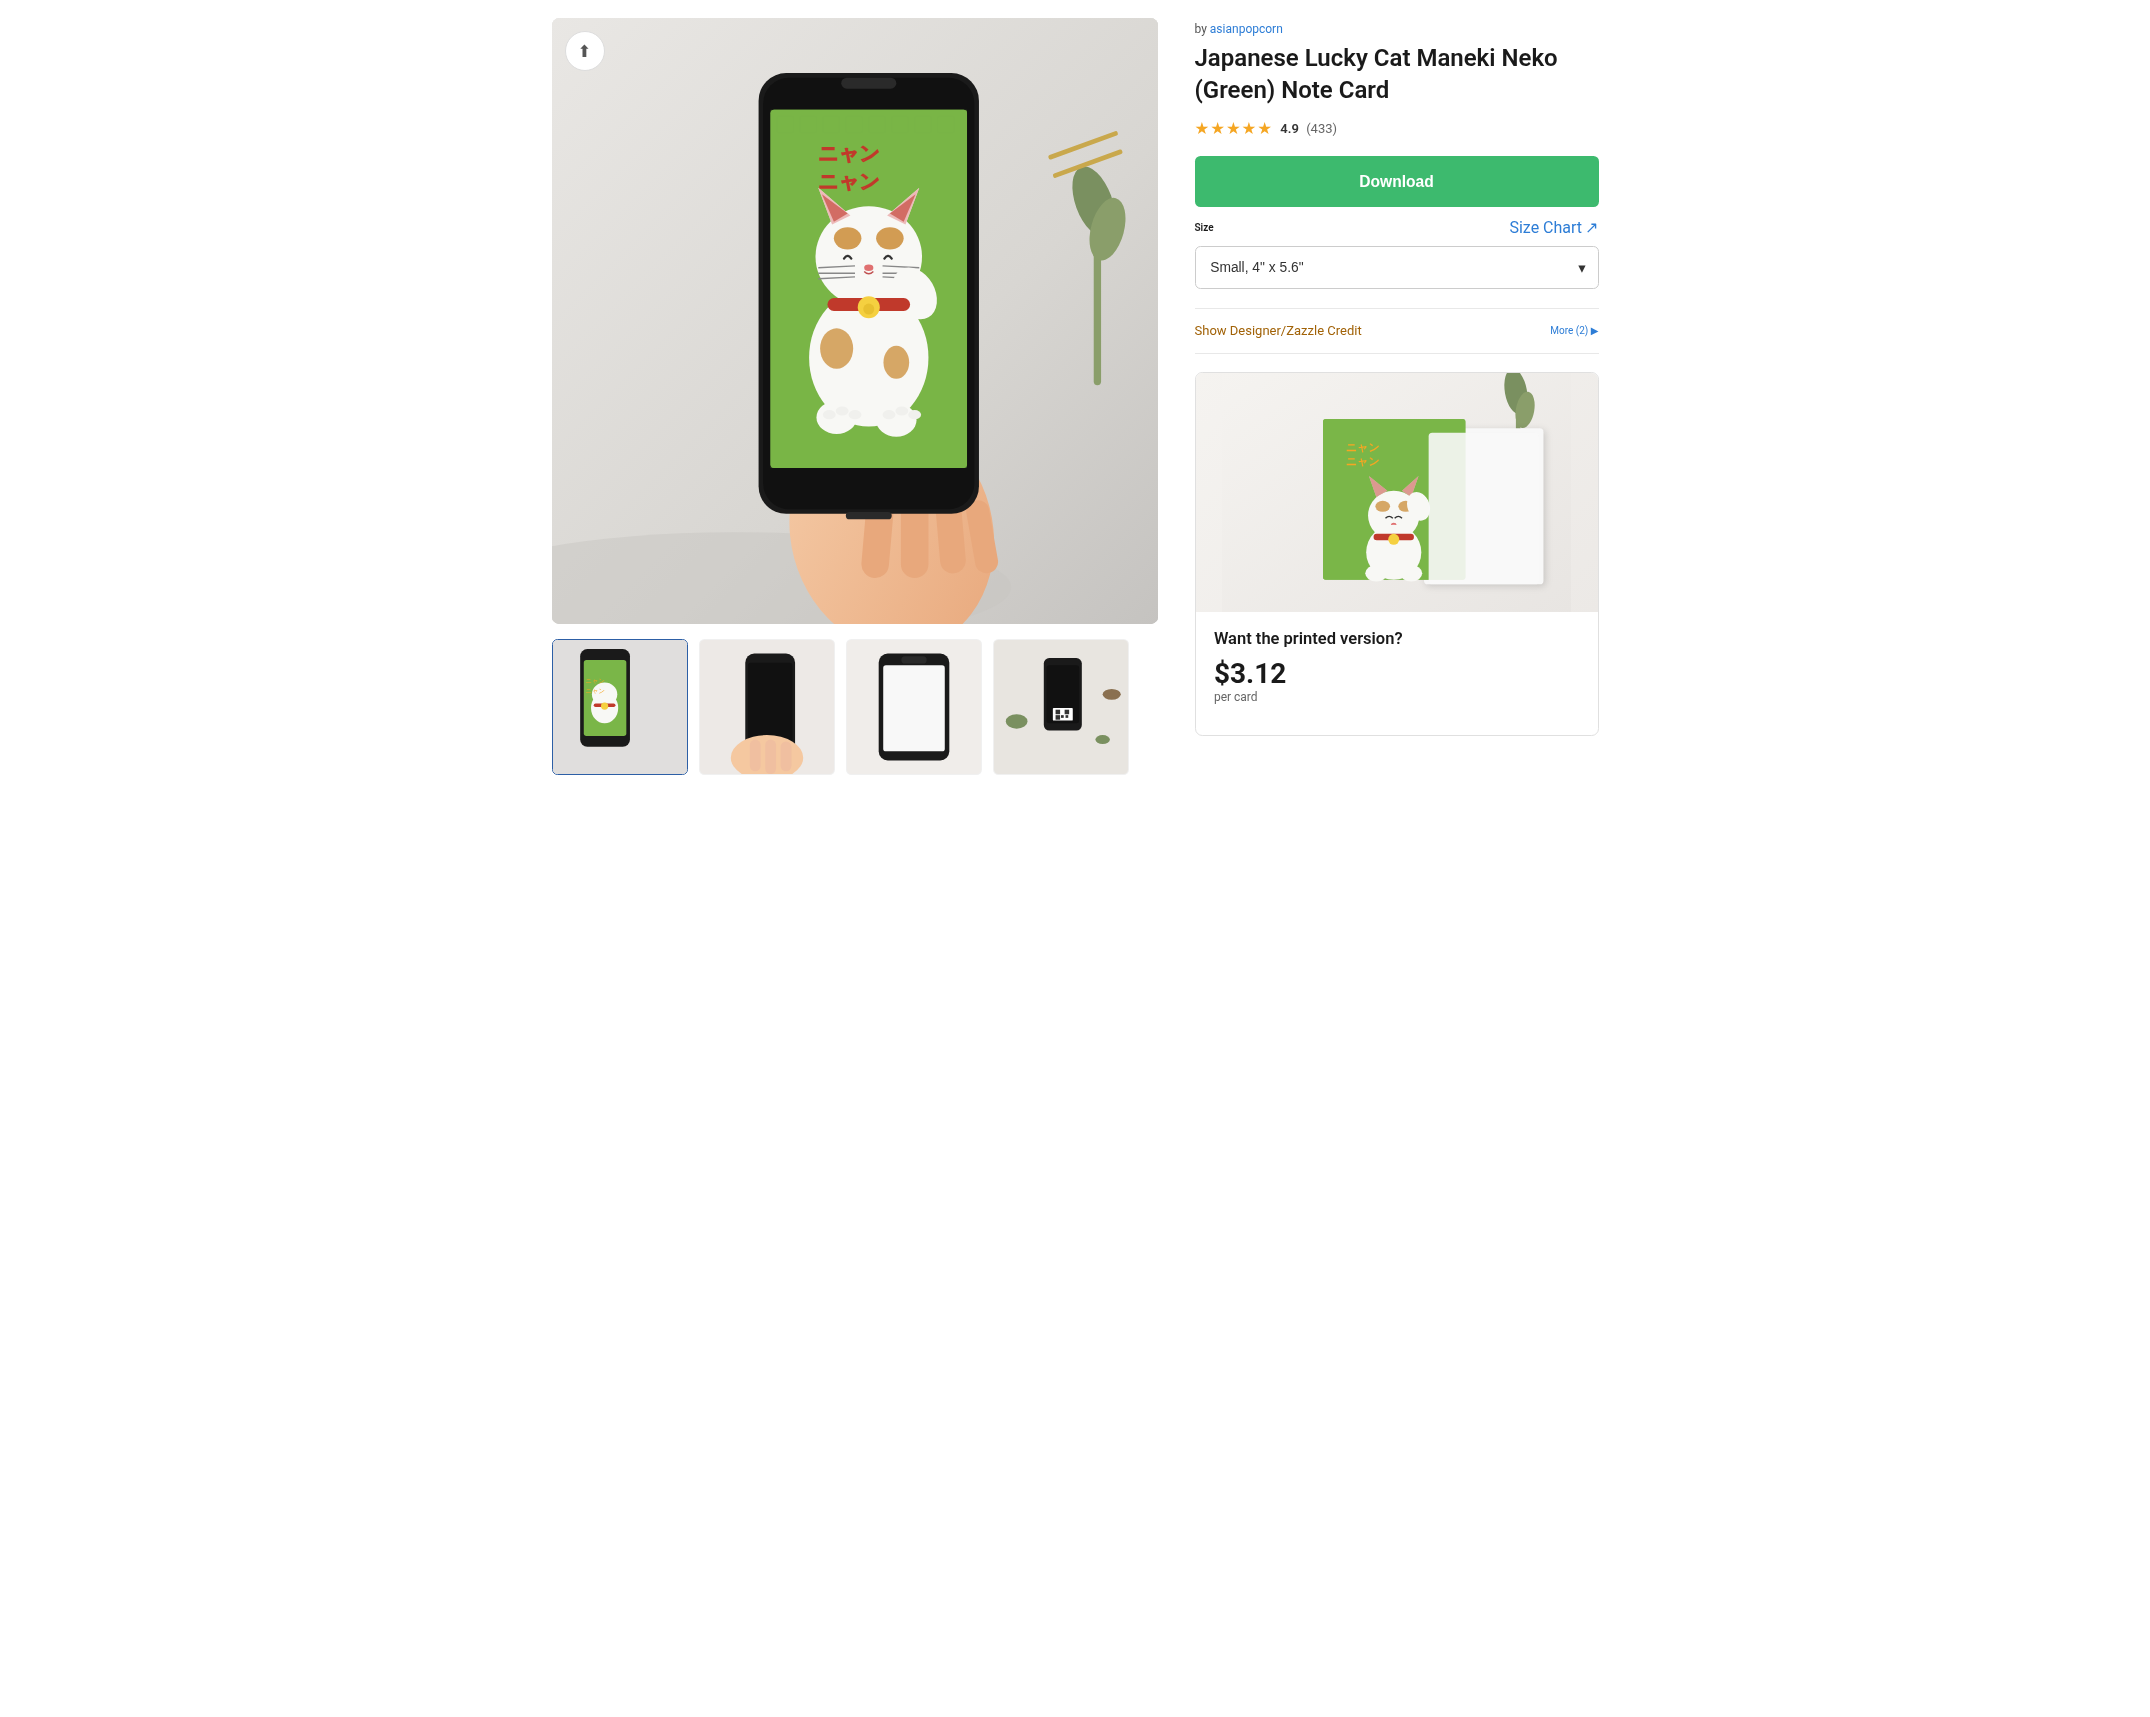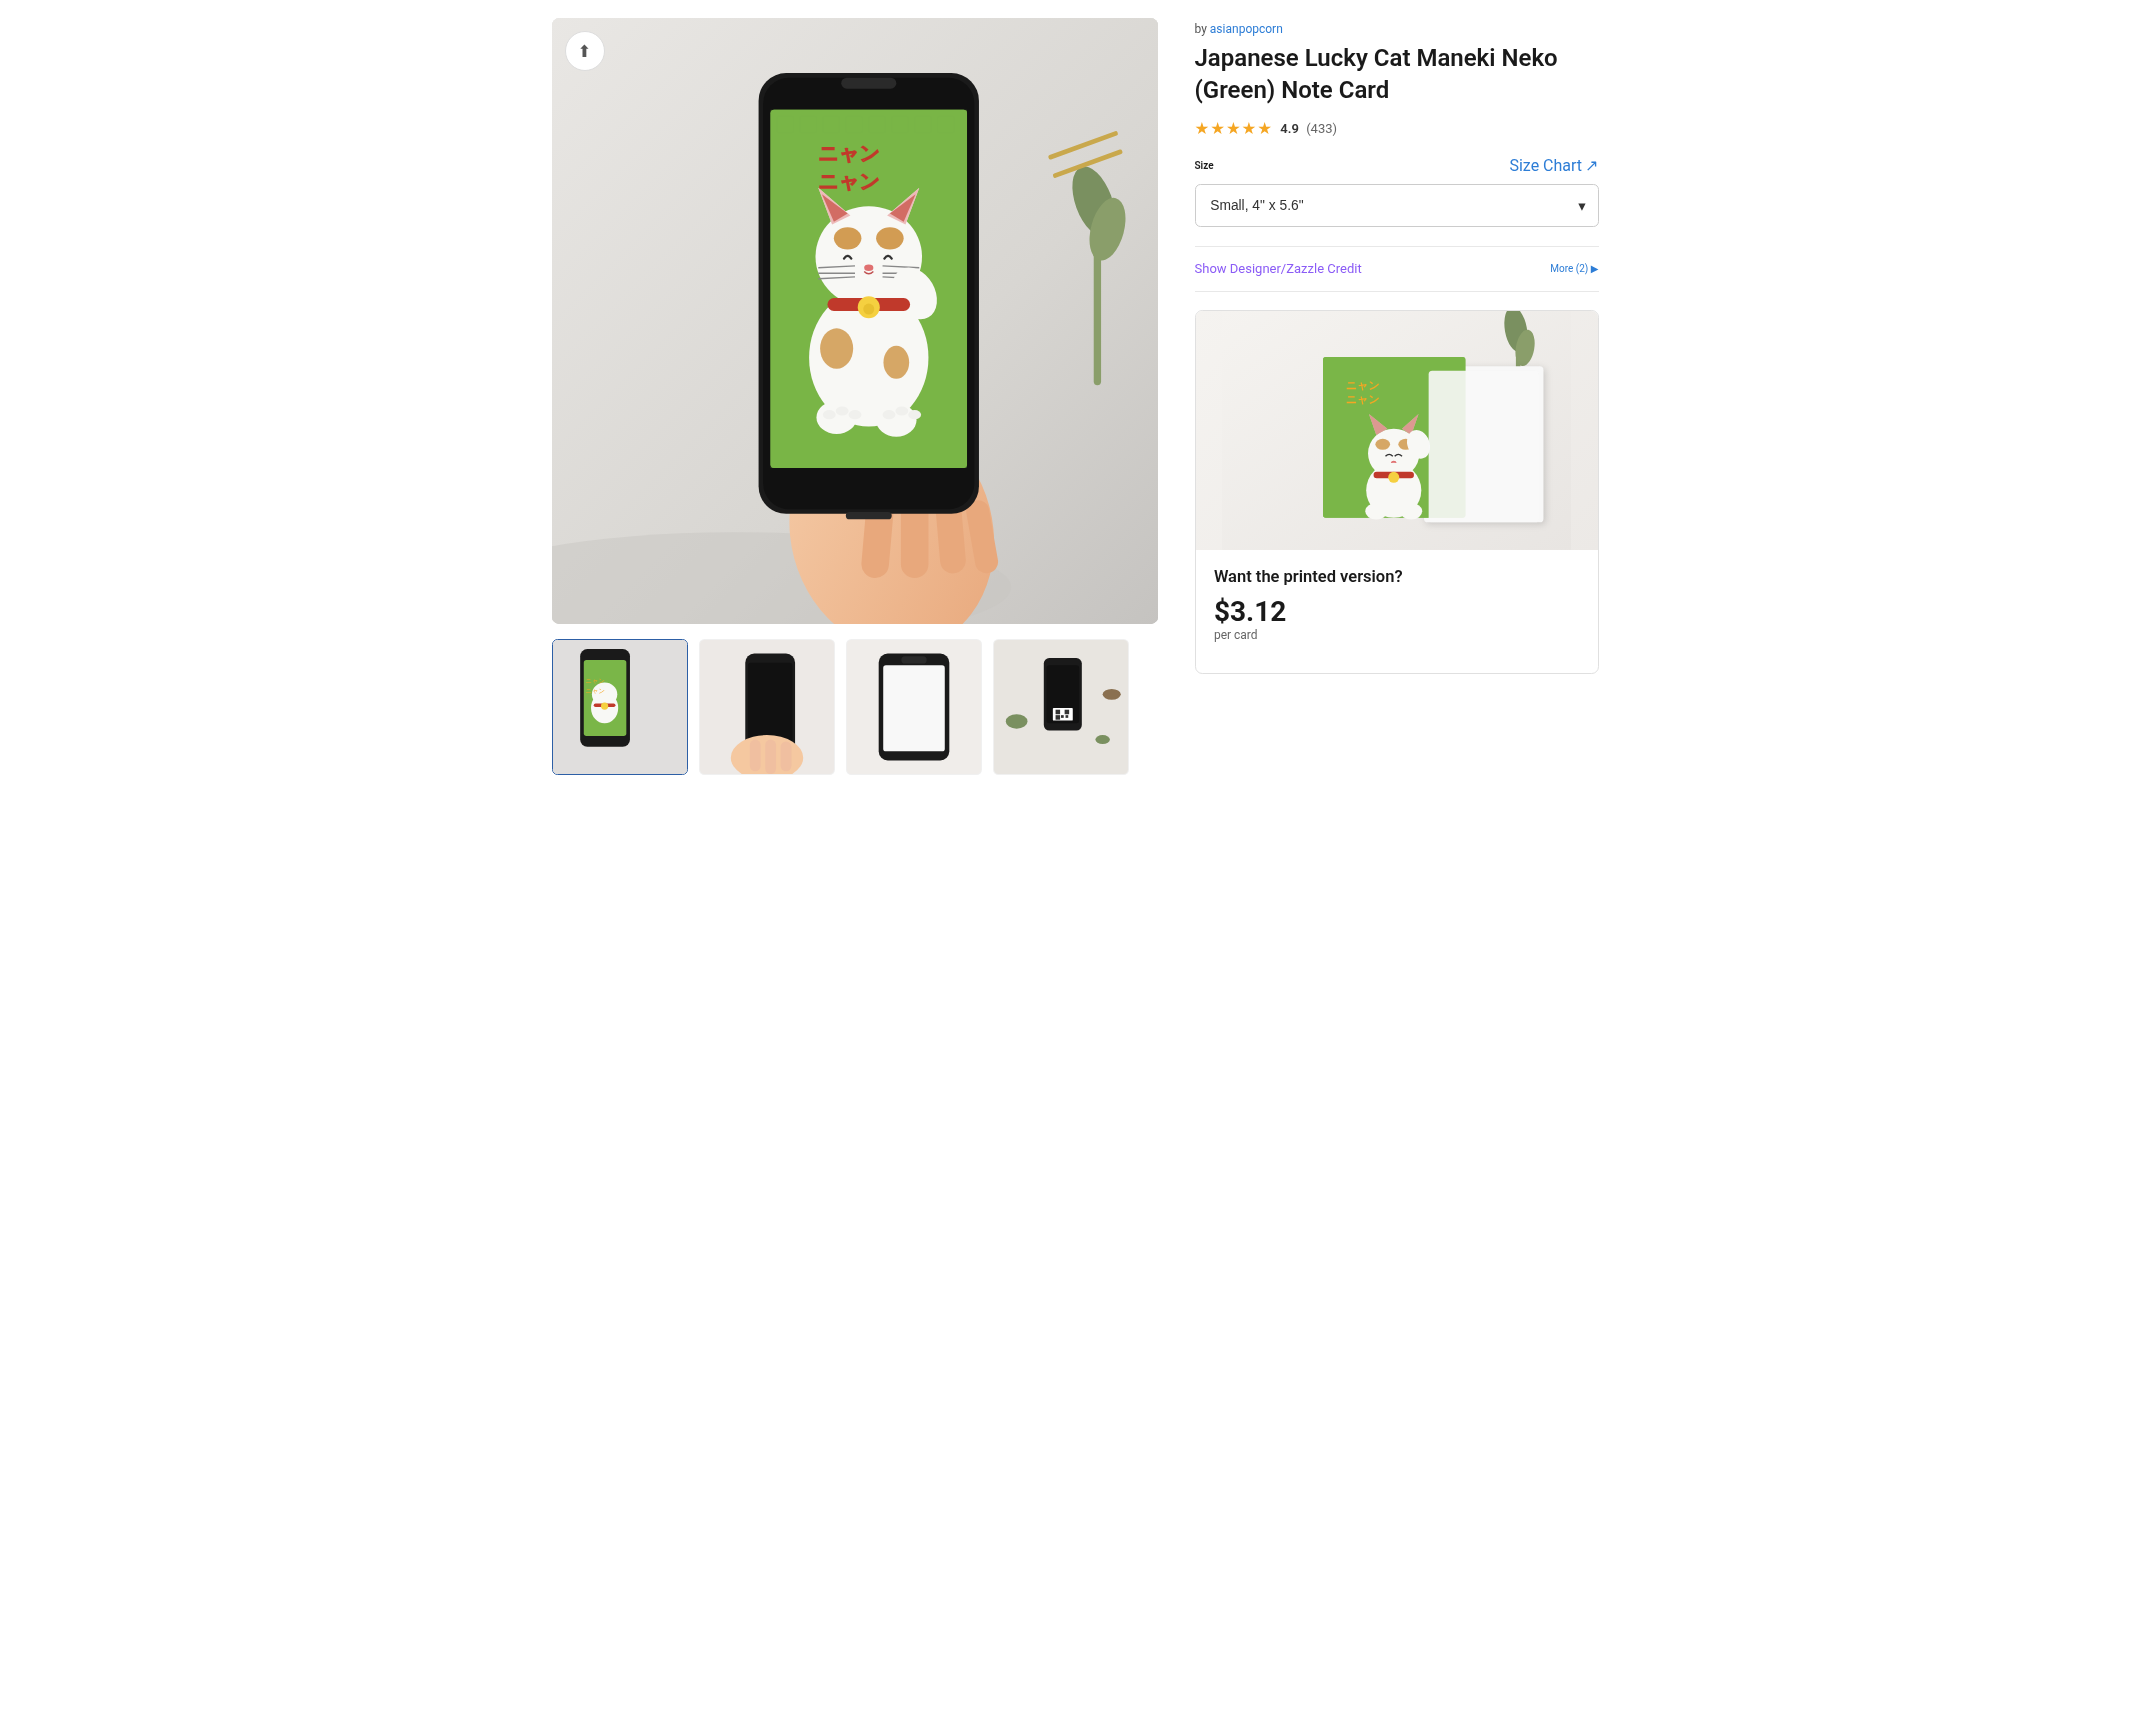--- a/index.html
+++ b/index.html
@@ -193,21 +193,21 @@
       display: flex;
       justify-content: space-between;
       align-items: center;
       padding: 14.7px 0;
       border-top: 0.9px solid #e8e8e8;
       border-bottom: 0.9px solid #e8e8e8;
       margin-bottom: 18.4px;
     }
     .designer-credit-label {
       font-size: 13px;
-      color: #8b5cf6;
+      color: #a16207;
     }
     .more-link {
       color: #2d7dd6;
       font-size: 10px;
       text-decoration: none;
       cursor: pointer;
     }
     
     .printed-version-card {
       border: 0.9px solid #e0e0e0;
@@ -457,20 +457,21 @@
     </div>
 
     <h1 class="product-title">Japanese Lucky Cat Maneki Neko (Green) Note Card</h1>
 
     <div class="rating-row">
       <span class="stars">★★★★★</span>
       <span class="rating-score">4.9</span>
       <span class="rating-count">(433)</span>
     </div>
 
+    <button class="download-btn">Download</button>
 
     <div class="size-section">
       <div class="size-header">
         <span class="size-label">Size</span>
         <a href="#" class="size-chart-link">
           <span>Size Chart</span>
           <span>↗</span>
         </a>
       </div>
       <div class="size-select-wrapper">

